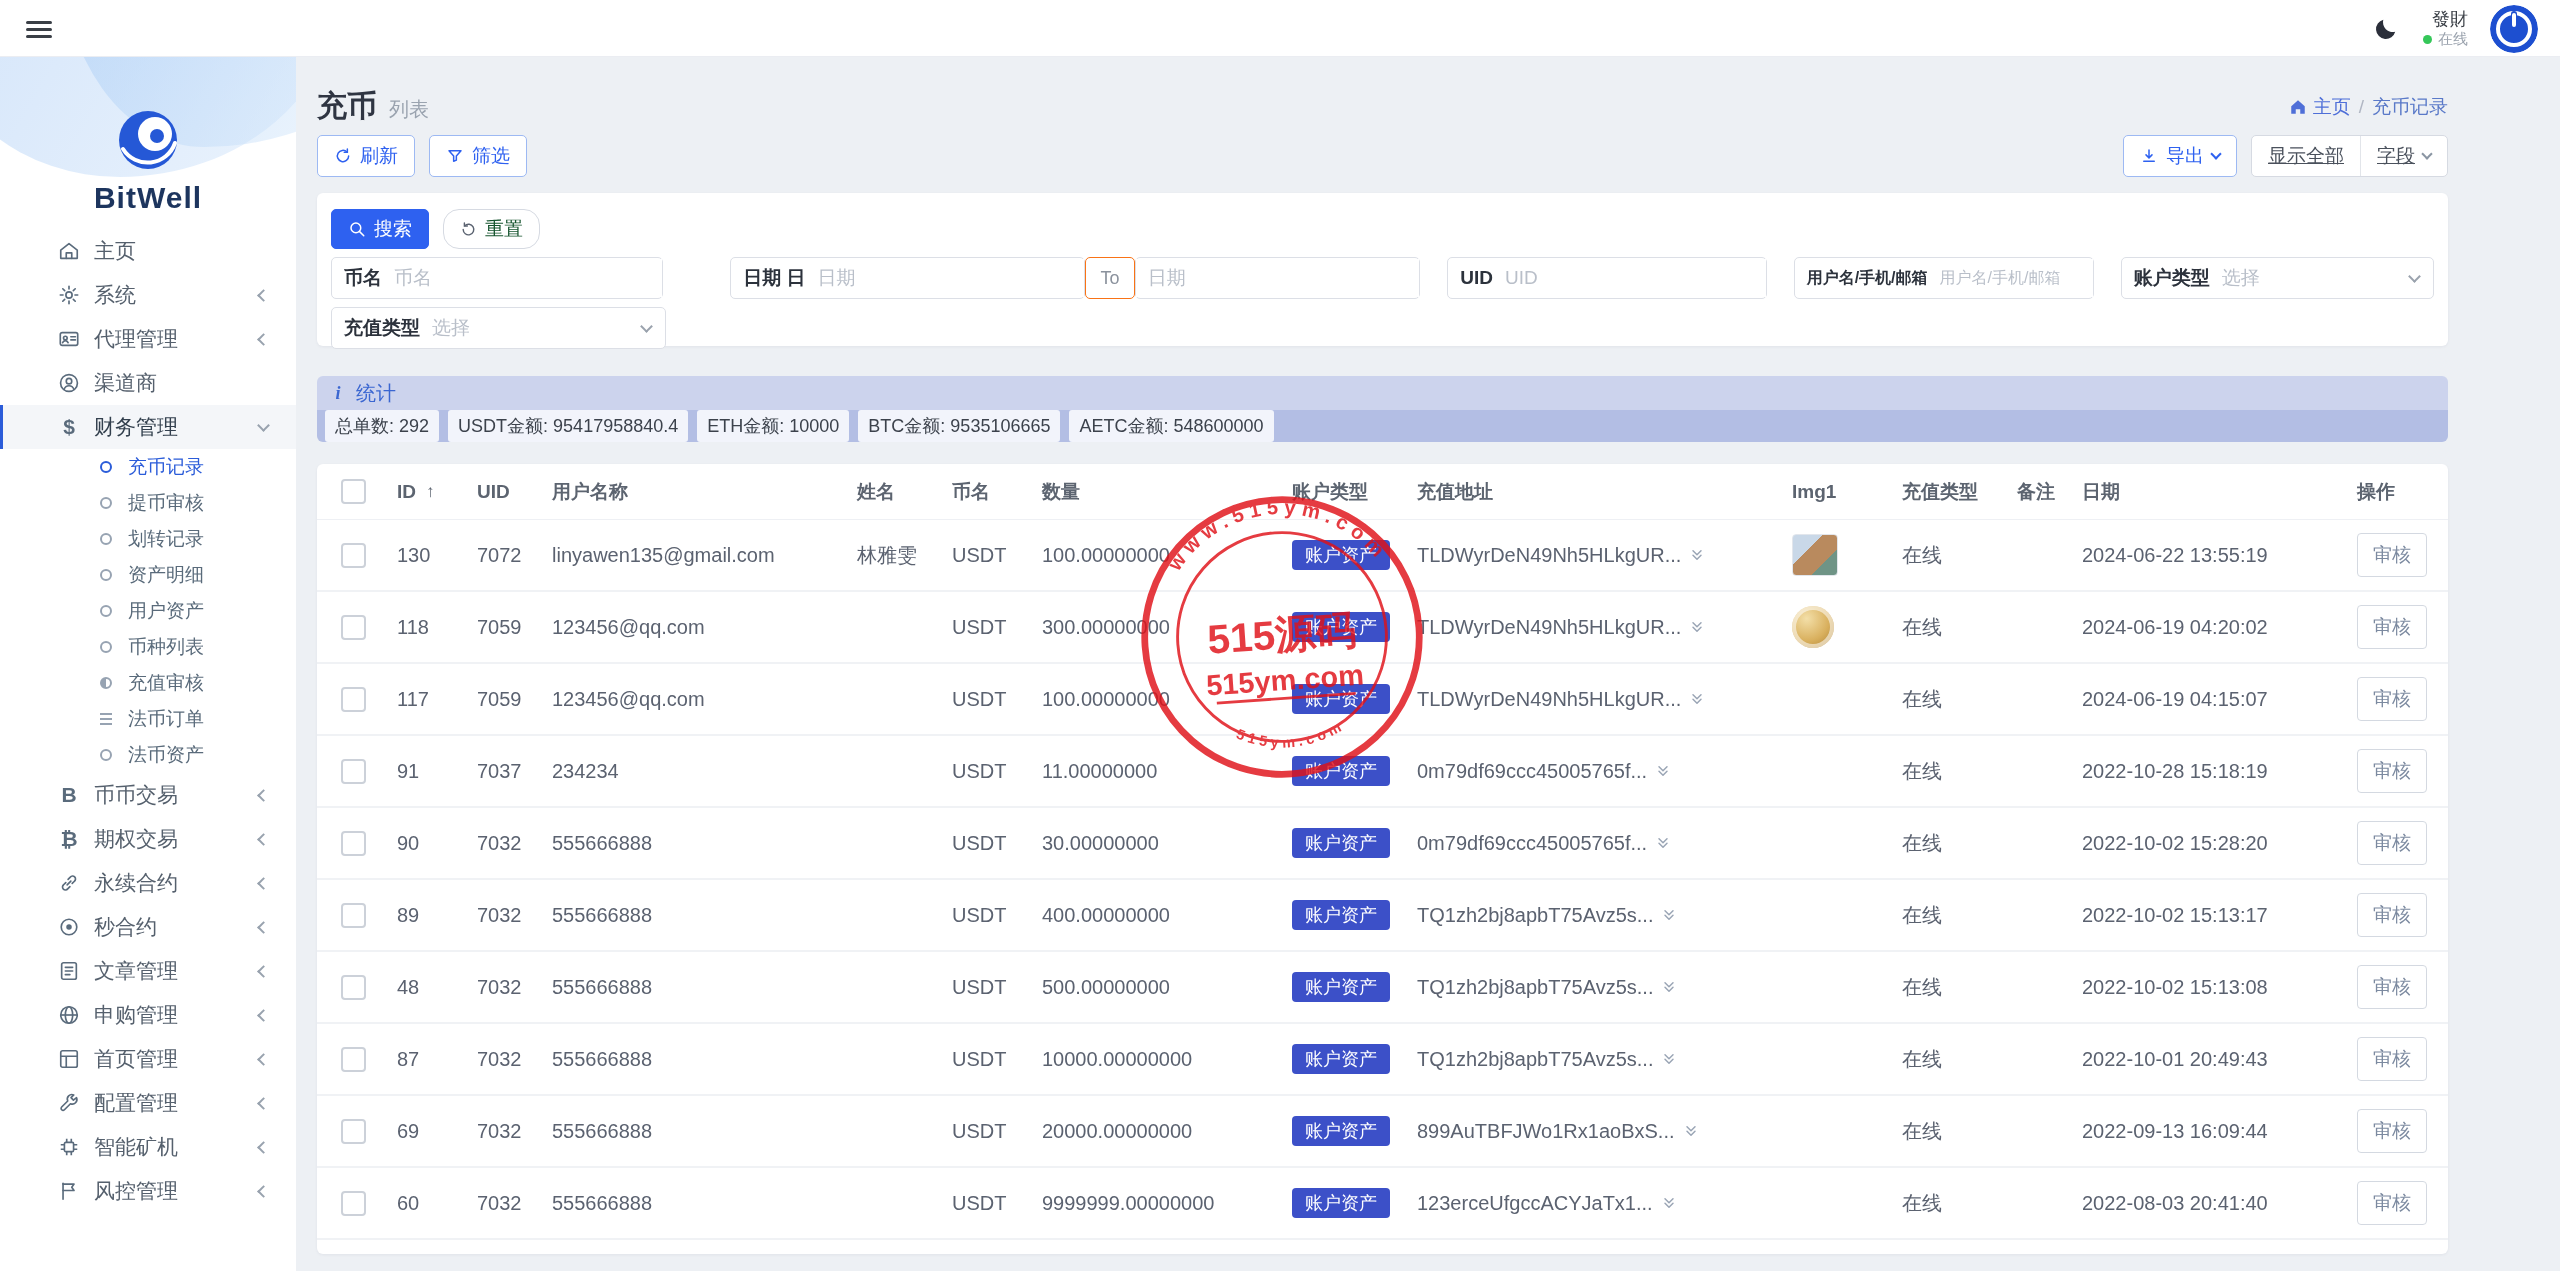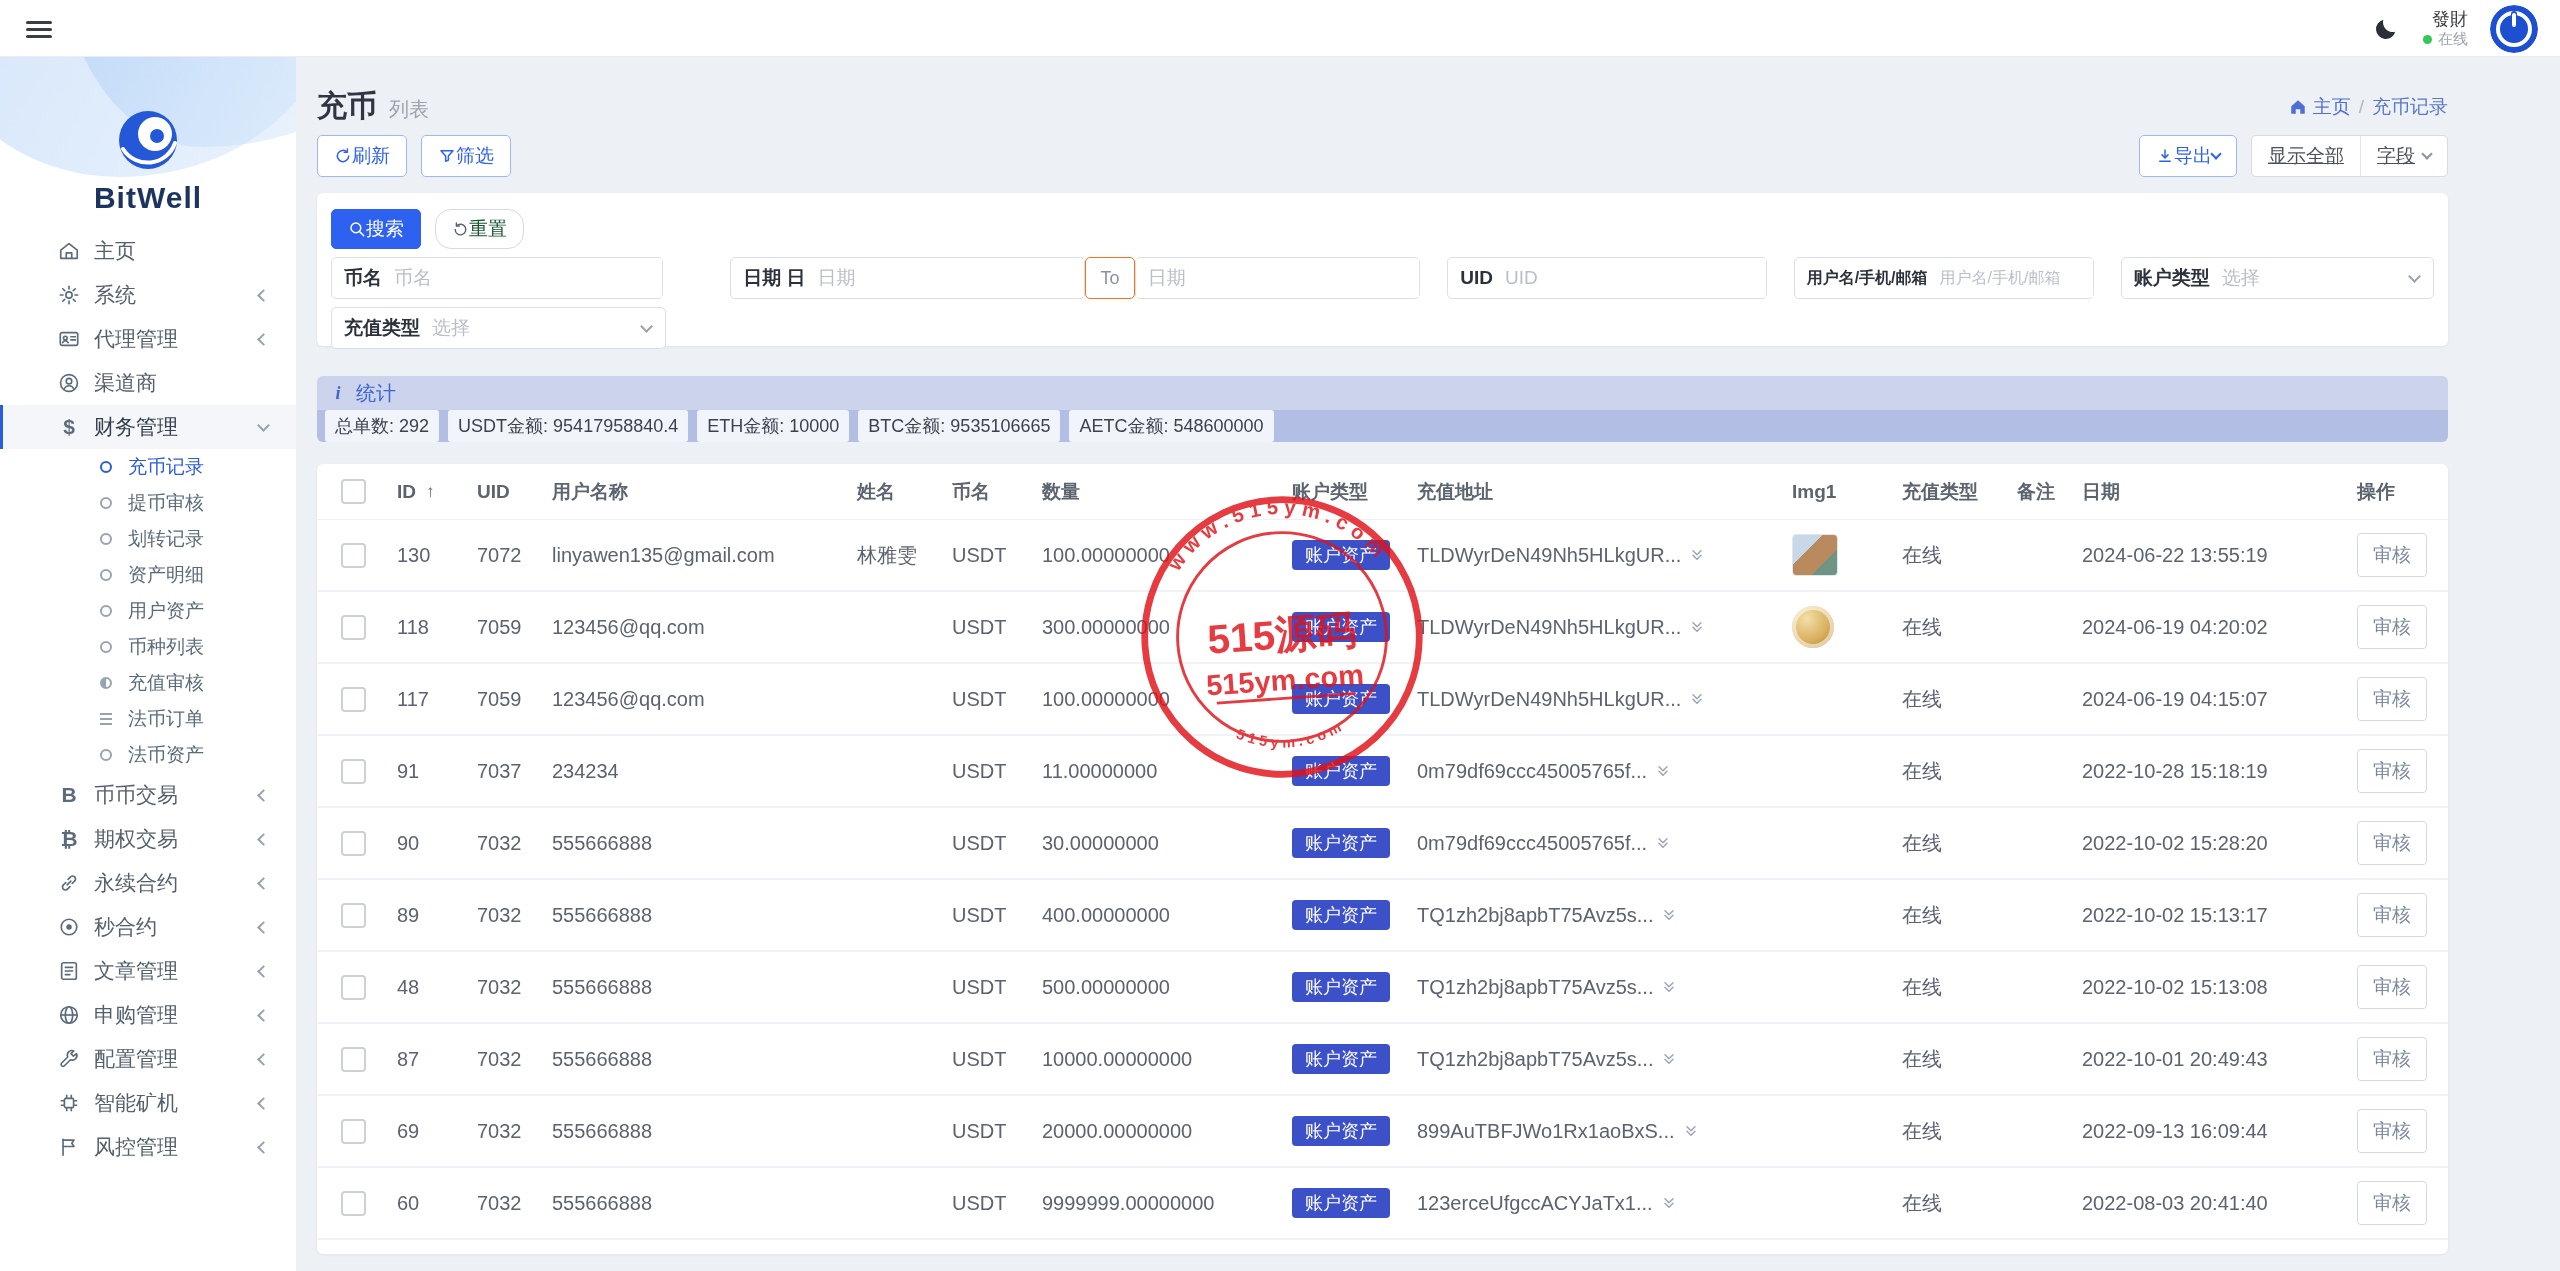--- a/index.html
+++ b/index.html
@@ -46,21 +46,21 @@
   .page-head { position:absolute; left:21px; right:112px; top:29px; display:flex; justify-content:space-between; align-items:baseline; }
   .page-title { font-size:30px; font-weight:bold; color:#2f3542; }
   .page-sub { font-size:20px; color:#9aa3af; margin-left:12px; font-weight:normal; }
   .breadcrumb { display:flex; align-items:center; gap:8px; font-size:19px; }
   .crumb-link { color:#4f6fd8; cursor:pointer; display:flex; align-items:center; gap:6px; }
   .crumb-sep { color:#b0b6c3; }
   .crumb-cur { color:#5a79c8; cursor:pointer; }
 
   .toolbar-row { position:absolute; left:21px; right:112px; top:76px; height:46px; display:flex; justify-content:space-between; align-items:center; }
   .tb-left, .tb-right { display:flex; align-items:center; gap:14px; }
-  .btn { display:inline-flex; align-items:center; border-radius:5px; font-size:19px; cursor:pointer; border:1px solid transparent; background:#fff; height:42px; padding:0 16px; }
+  .btn { display:inline-flex; align-items:center; gap:8px; border-radius:5px; font-size:19px; cursor:pointer; border:1px solid transparent; background:#fff; height:42px; padding:0 16px; }
   .btn-outline-blue { border-color:#9db9f3; color:#2e61f0; }
   .btn-primary { background:#2e61f0; border-color:#2e61f0; color:#fff; }
   .btn-outline-gray { border-color:#d6dae2; color:#14532d;border-radius:16px; }
   .seg-group { display:flex; align-items:stretch; height:42px; border:1px solid #d6dae2; border-radius:5px; background:#fff; overflow:hidden; }
   .seg { display:flex; align-items:center; gap:8px; padding:0 16px; font-size:19px; color:#4a515c; cursor:pointer;text-decoration:underline; }
   .seg + .seg { border-left:1px solid #e2e5ea; }
   .mini-caret { width:8px; height:8px; border-left:2px solid #8a95a3; border-bottom:2px solid #8a95a3; transform:rotate(-45deg); margin-top:-4px; }
 
   .search-card { position:absolute; left:21px; right:112px; top:136px; height:153px; background:#fff; border-radius:6px; box-shadow:0 1px 3px rgba(30,40,60,.06); padding:8px 14px; }
   .sc-row { display:flex; align-items:center; margin-top:8px; }
@@ -295,20 +295,30 @@
           <svg class="icon" width="22" height="22" viewBox="0 0 24 24" fill="none" stroke="#5a6b7c" stroke-width="1.8">
             <circle cx="12" cy="12" r="9"></circle>
             <ellipse cx="12" cy="12" rx="4" ry="9"></ellipse>
             <path d="M3 12h18"></path>
           </svg>
         </span>
       <span class="mi-label">申购管理</span>
       <span class="caret"></span>
     </div>
 
+    <div class="menu-item">
+      <span class="mi-icon">
+          <svg class="icon" width="22" height="22" viewBox="0 0 24 24" fill="none" stroke="#5a6b7c" stroke-width="1.8">
+            <rect x="3" y="3" width="18" height="18" rx="2"></rect>
+            <path d="M3 9h18M9 9v12"></path>
+          </svg>
+        </span>
+      <span class="mi-label">首页管理</span>
+      <span class="caret"></span>
+    </div>
 
     <div class="menu-item">
       <span class="mi-icon">
           <svg class="icon" width="22" height="22" viewBox="0 0 24 24" fill="none" stroke="#5a6b7c" stroke-width="1.8" stroke-linecap="round" stroke-linejoin="round">
             <path d="M20.2 6.2a5 5 0 0 1-6.6 6.6L7 19.4a2.1 2.1 0 0 1-3-3l6.6-6.6a5 5 0 0 1 6.6-6.6l-3 3 2.6 2.6z"></path>
           </svg>
         </span>
       <span class="mi-label">配置管理</span>
       <span class="caret"></span>
     </div>

